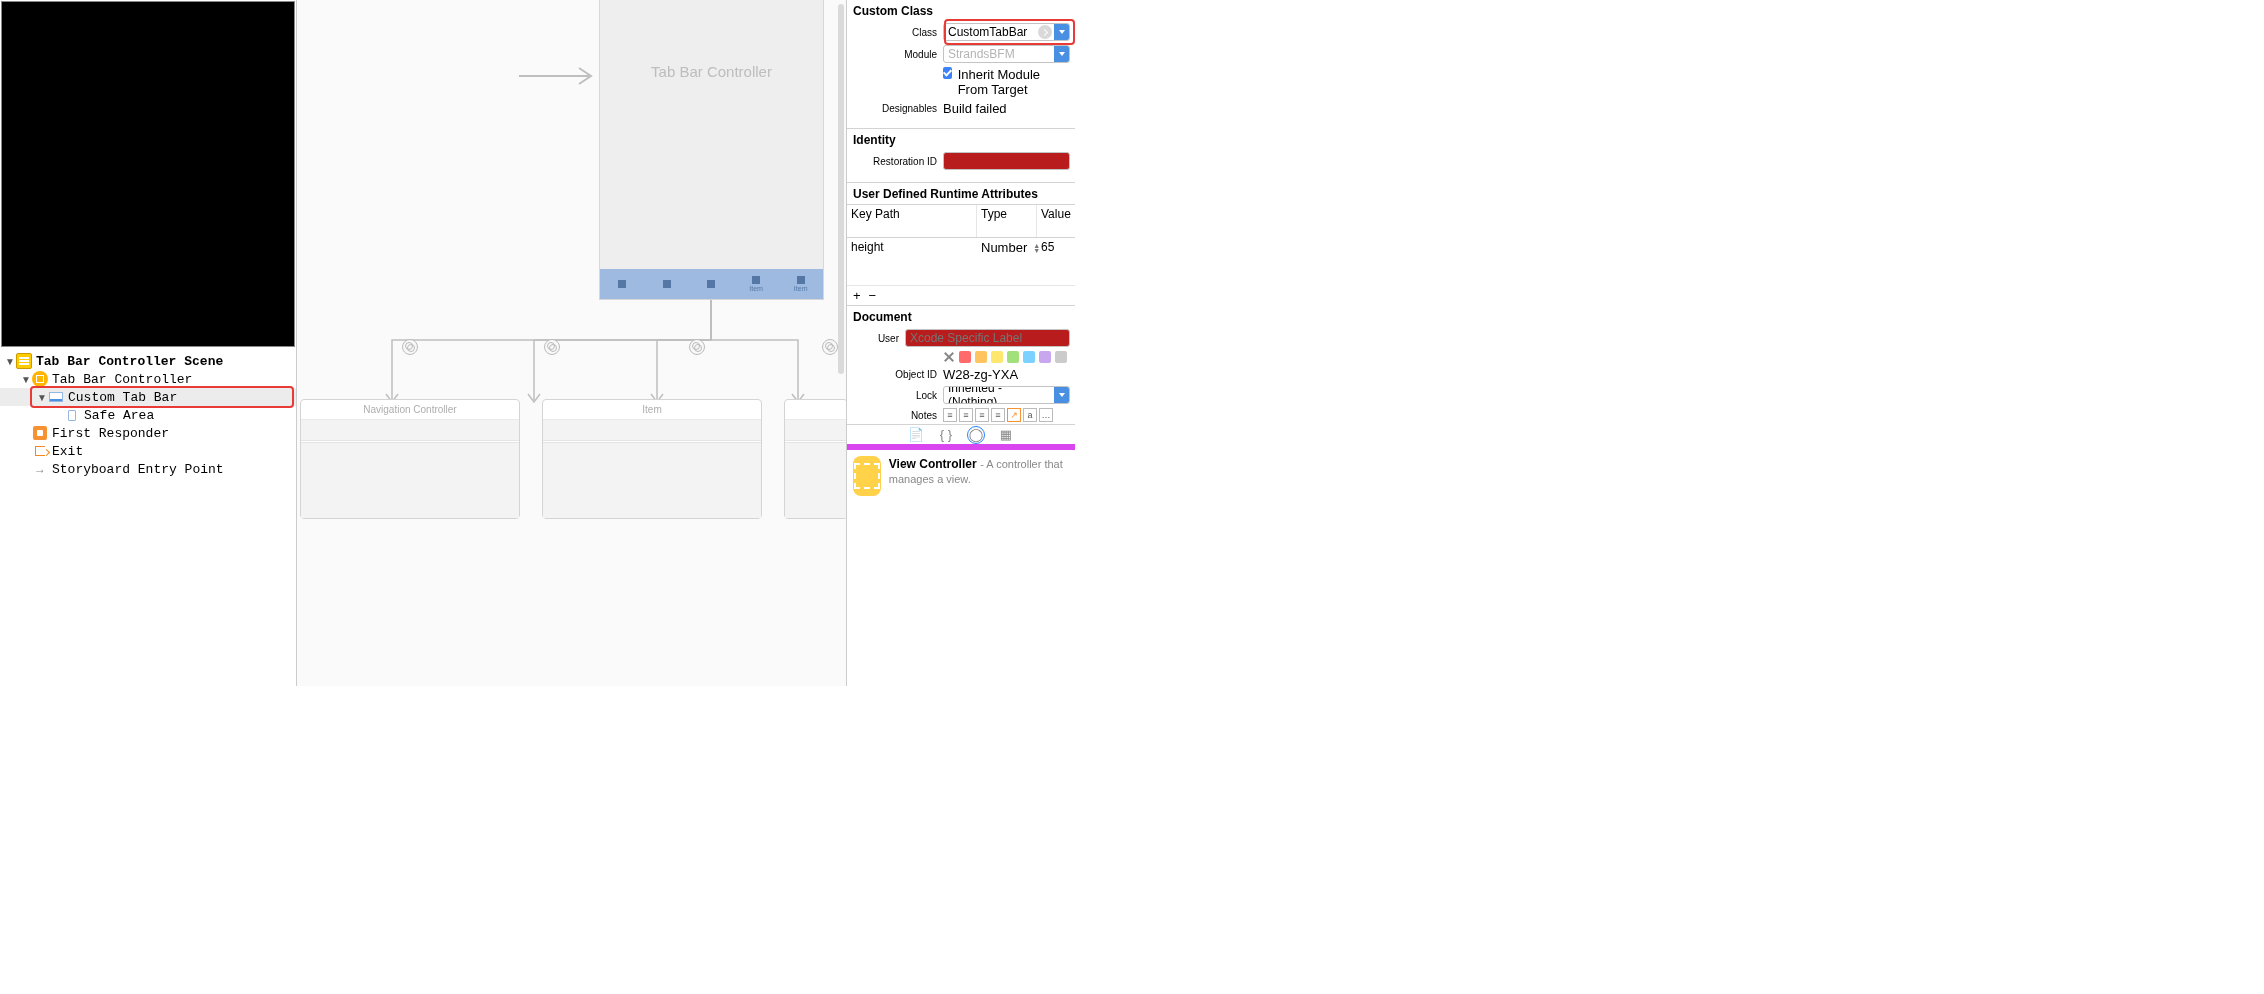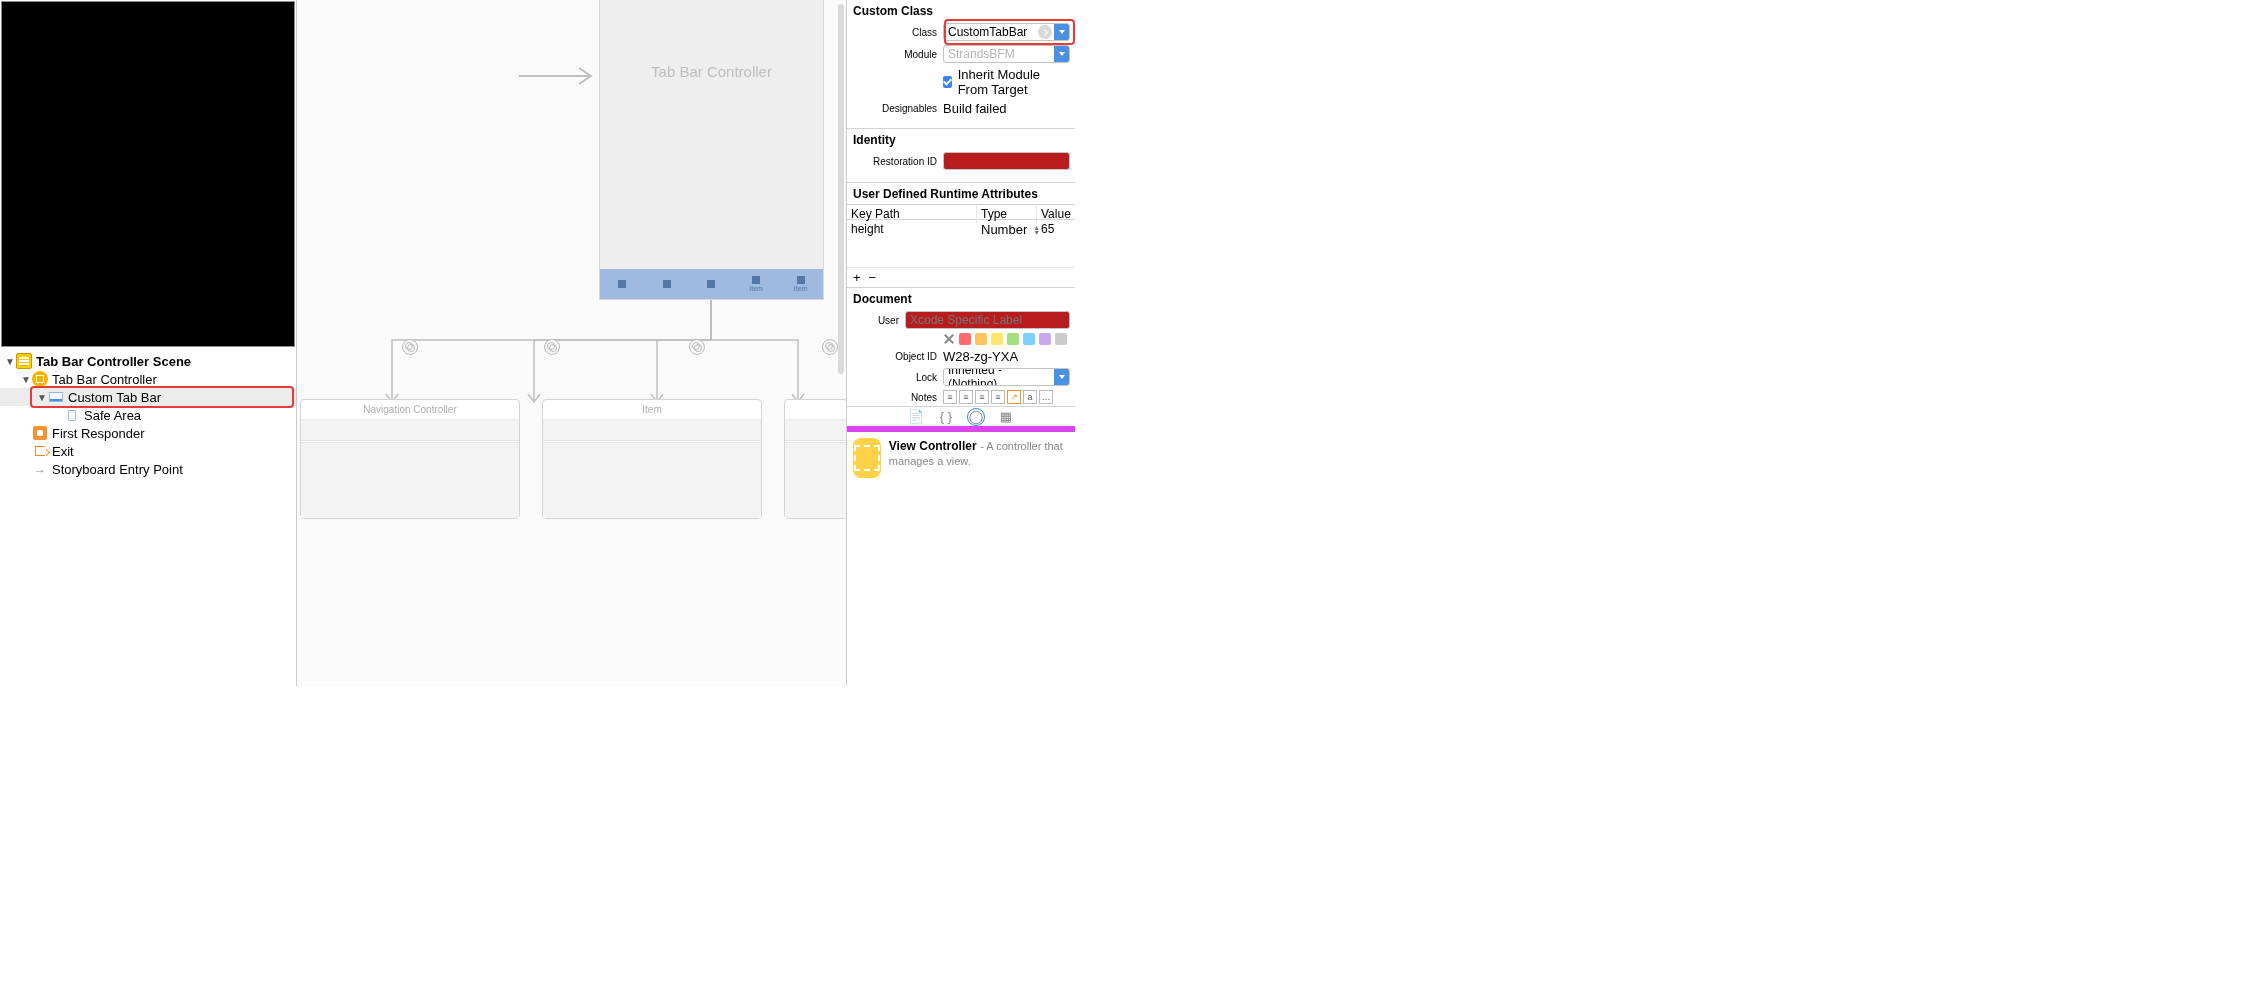--- a/index.html
+++ b/index.html
@@ -7,21 +7,21 @@
 
 .app { display: flex; width: 1562px; height: 686px; }
 
 
 .left-panel { width: 296px; height: 686px; background: #fff; display: flex; flex-direction: column; }
 .preview-black { flex: 0 0 346px; background: #000; border: 1px solid #888; margin: 1px; }
 .outline { flex: 1; padding-top: 4px; }
 .outline-row { display: flex; align-items: center; height: 18px; padding-left: 4px; cursor: default; }
 .outline-row .disclosure { width: 12px; text-align: center; color: #555; font-size: 10px; }
 .outline-row .icon { width: 16px; height: 16px; margin-right: 4px; display:flex; align-items:center; justify-content:center; }
-.outline-row .label { color:#000; }
+.outline-row .label { color:#000;font-family:Liberation Mono, monospace; }
 .outline-header { font-weight: 600; }
 .outline-selected { position: relative; }
 .outline-selected .hl { position: absolute; left: 30px; right: 2px; top: -2px; bottom: -2px; border: 2px solid #e83a36; border-radius: 4px; pointer-events:none; }
 .outline-row.highlight { background: #ececec; }
 .scene-icon-yellow { width:16px; height:16px; background:#ffcc00; border:1px solid #cc9b00; border-radius:2px; display:flex; align-items:center; justify-content:center;}
 .scene-icon-yellow::before { content:""; width:10px; height:2px; background:#fff; box-shadow: 0 3px 0 #fff, 0 -3px 0 #fff; }
 .scene-icon-orange { width:16px; height:16px; background:#ffb400; border-radius:50%; display:flex;align-items:center;justify-content:center;}
 .scene-icon-orange::before { content:""; width:6px; height:6px; border:1px solid #fff; }
 .tiny-bar-icon { width:14px; height:10px; background:#fff; border:1px solid #97b7e3; position:relative;}
 .tiny-bar-icon::after { content:""; position:absolute; bottom:0; left:0; right:0; height:2px; background:#4a90e2;}
@@ -55,37 +55,37 @@
 .relay::after { bottom:2px; right:2px;}
 
 .scroller { position:absolute; right:2px; top:4px; width:6px; height:370px; background:#dadada; border-radius:3px;}
 
 
 .inspector { flex: 0 0 228px; height:686px; background:#fff; position:relative; display:flex; flex-direction:column; overflow:hidden;}
 .section-hdr { padding:4px 6px 3px 6px; font-weight:600; color:#000; font-size:12px; background:#fff; border-top:1px solid #d3d3d3;}
 .section-hdr.first { border-top:none;}
 .row { display:flex; align-items:center; padding:2px 5px 2px 0; }
 .row .rlabel { width:96px; text-align:right; padding-right:6px; color:#000; font-size:10px;}
-.row .rfield { flex:1; display:flex; align-items:center; gap:2px; }
+.row .rfield { flex:1; display:flex; align-items:flex-start; gap:2px; }
 
 .combo { height:18px; background:#fff; border:1px solid #c3c3c3; border-radius:3px; display:flex; align-items:center; overflow:hidden;}
 .combo .combo-text { flex:1; padding:0 4px; font-size:12px; color:#000;}
 .combo .combo-text.placeholder { color:#b4b4b4;}
 .combo .combo-btn { width:15px; height:100%; background:#4a90e2; display:flex;align-items:center;justify-content:center;}
 .combo .combo-btn::before { content:""; width:0;height:0;border-left:3px solid transparent;border-right:3px solid transparent;border-top:4px solid #fff;}
 .combo .combo-go { width:14px; height:14px; border-radius:50%; background:#d9d9d9; display:flex;align-items:center;justify-content:center; margin-right:2px;}
 .combo .combo-go::before { content:""; width:4px;height:4px;border-top:1.5px solid #fff;border-right:1.5px solid #fff;transform:rotate(45deg); margin-left:-1px;}
 .class-highlight { position:absolute; border:2px solid #e83a36; border-radius:4px; pointer-events:none; }
 
 .chk { width:12px; height:12px; background:#3b82f6; border-radius:2px; display:flex;align-items:center;justify-content:center;}
 .chk::before { content:""; width:3px; height:6px; border-right:2px solid #fff; border-bottom:2px solid #fff; transform:rotate(45deg); margin-top:-2px;}
 
 .textfield { height:18px; border:1px solid #c3c3c3; border-radius:3px; background:#b91c1c; flex:1; padding:0 4px; font-size:12px; color:#b4b4b4;}
 
-.grid3 { display:grid; grid-template-columns: 1fr 60px 38px; height:16px; border-top:1px solid #d3d3d3; border-bottom:1px solid #d3d3d3; }
+.grid3 { display:grid; grid-template-columns: 1fr 60px 38px; height:34px; border-top:1px solid #d3d3d3; border-bottom:1px solid #d3d3d3; }
 .grid3 > div { padding:2px 4px; font-size:12px; color:#000; border-right:1px solid #e6e6e6; }
 .grid3 > div:last-child { border-right:none;}
 .grid3row { display:grid; grid-template-columns: 1fr 60px 38px; height:19px;}
 .grid3row > div { padding:2px 4px; font-size:12px; color:#000;}
 .typecell { display:flex; align-items:center; gap:4px; justify-content:flex-start;}
 .stepper { display:inline-flex; flex-direction:column; margin-left:2px; line-height:5px; color:#777; font-size:7px;}
 
 .addremove { height:20px; display:flex; align-items:center; padding:0 6px; gap:8px; border-top:1px solid #e6e6e6; color:#000; font-size:14px;}
 
 .swatches { display:flex; gap:4px; align-items:center; padding:2px 0 2px 96px;}

